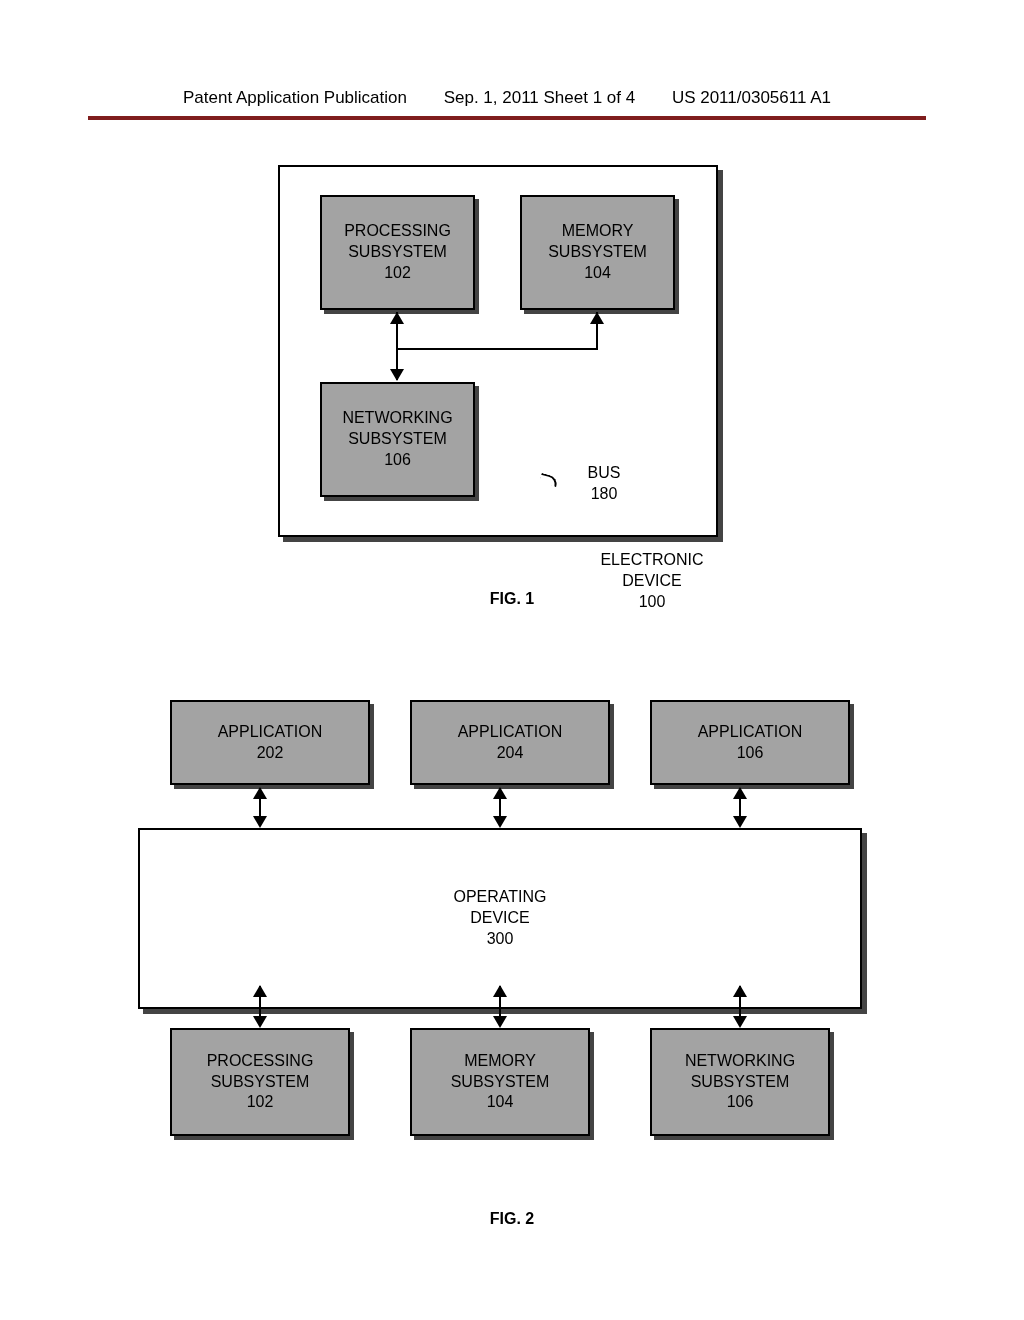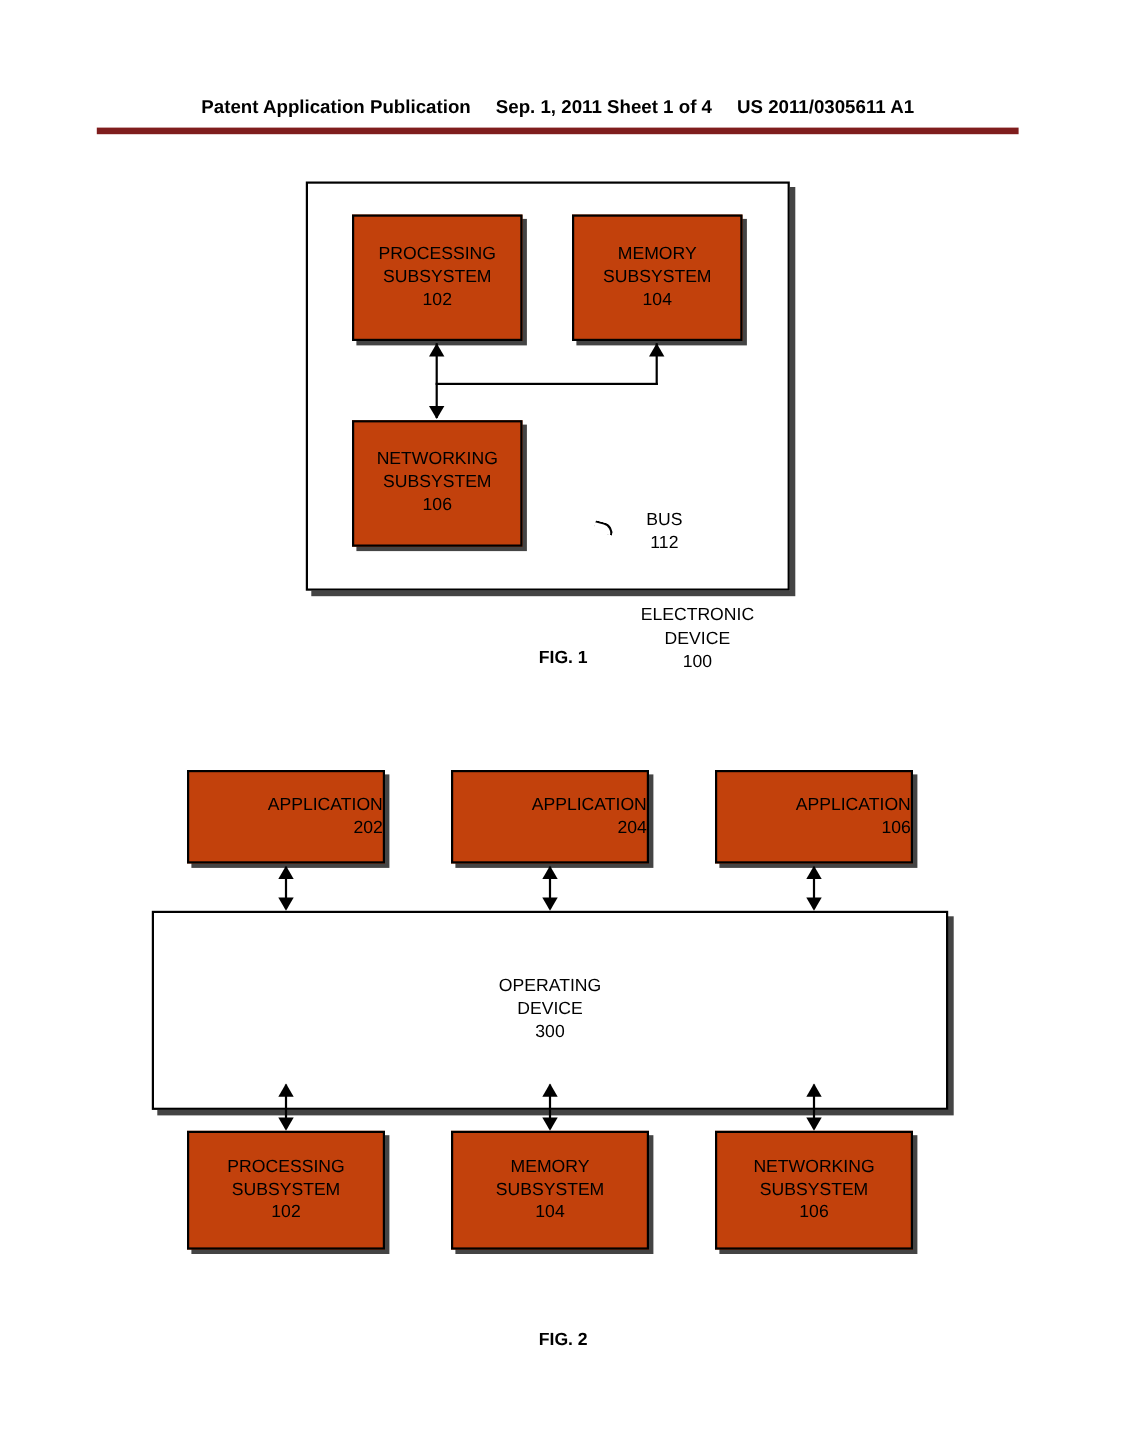--- a/index.html
+++ b/index.html
@@ -12,22 +12,22 @@
     }
     .header {
       position: absolute;
       top: 88px;
       left: 0;
       right: 0;
       padding: 0 95px 8px 95px;
       display: flex;
       justify-content: space-between;
       font-size: 17px;
-      font-weight: bold;
-      border-bottom: 6px solid #7f1d1d;
+      font-weight: normal;
+      border-bottom: 4px solid #7f1d1d;
       width: 838px;
       margin-left: 88px;
     }
     .diagram-container {
       position: absolute;
       left: 0;
       width: 1024px;
     }
     
     .fig1-container {
@@ -39,42 +39,42 @@
       left: 278px;
       top: 10px;
       width: 440px;
       height: 372px;
       background: #fff;
       border: 2px solid #000;
       box-shadow: 5px 5px 0 #444;
     }
     .inner-box {
       position: absolute;
-      background: #c2410c;
+      background: #a3a3a3;
       border: 2px solid #000;
       box-shadow: 4px 4px 0 #444;
       text-align: center;
       display: flex;
       flex-direction: column;
       justify-content: center;
       align-items: center;
       font-size: 16px;
       line-height: 1.3;
     }
     .proc-box   { left: 40px;  top: 28px;  width: 155px; height: 115px; }
     .mem-box    { left: 240px; top: 28px;  width: 155px; height: 115px; }
     .net-box    { left: 40px;  top: 215px; width: 155px; height: 115px; }
     .label-block {
       position: absolute;
       text-align: center;
       font-size: 16px;
       line-height: 1.3;
     }
     .bus-label  { left: 564px; top: 308px; width: 80px; }
-    .dev-label  { left: 569px; top: 395px; width: 130px; }
+    .dev-label  { left: 587px; top: 395px; width: 130px; }
     .bus-lead {
       position: absolute;
       border-top: 2px solid #000;
       border-right: 2px solid #000;
       width: 18px; height: 10px;
       border-top-right-radius: 18px;
       left: 540px; top: 320px;
       transform: rotate(15deg);
     }
     .fig-caption {
@@ -83,21 +83,21 @@
       font-weight: bold;
       width: 100%;
       text-align: center;
     }
     .fig1-cap { top: 590px; }
     
     .fig2-container {
       top: 680px;
       height: 560px;
     }
-    .app-box  { top: 20px; width: 180px; height: 85px; align-items: flex-end; }
+    .app-box  { top: 20px; width: 200px; height: 85px; }
     .app1 { left: 170px; }
     .app2 { left: 410px; }
     .app3 { left: 650px; }
     .os-box {
       position: absolute;
       left: 138px;
       top: 148px;
       width: 724px;
       height: 181px;
       border: 2px solid #000;
@@ -160,21 +160,21 @@
     <div class="arrow-head-down" style="left:110px; top:202px;"></div>
 
     <div class="arrow-line" style="left:316px; top:145px; width:2px; height:38px;"></div>
     <div class="arrow-head-up" style="left:310px; top:145px;"></div>
 
     <div class="arrow-line" style="left:116px; top:181px; width:202px; height:2px;"></div>
   </div>
   <div class="bus-lead"></div>
   <div class="label-block bus-label">
     <span>BUS</span><br>
-    <span>112</span>
+    <span>180</span>
   </div>
   <div class="label-block dev-label">
     <span>ELECTRONIC</span><br>
     <span>DEVICE</span><br>
     <span>100</span>
   </div>
 </div>
 <div class="fig-caption fig1-cap">FIG. 1</div>
 
 <div class="diagram-container fig2-container">

